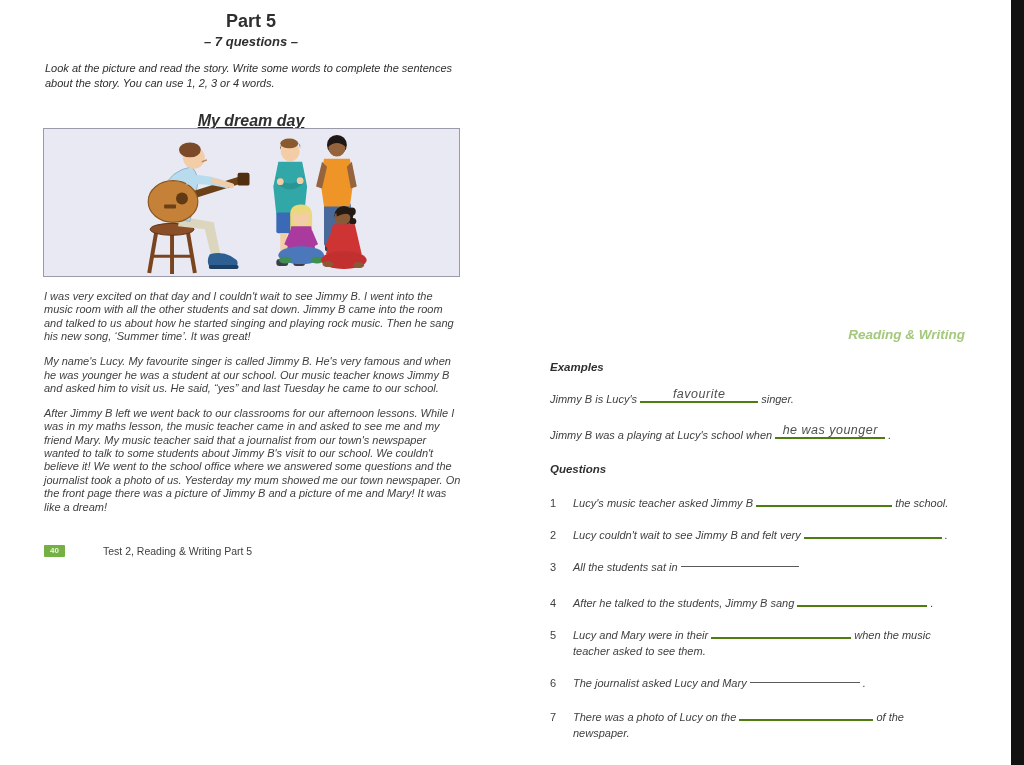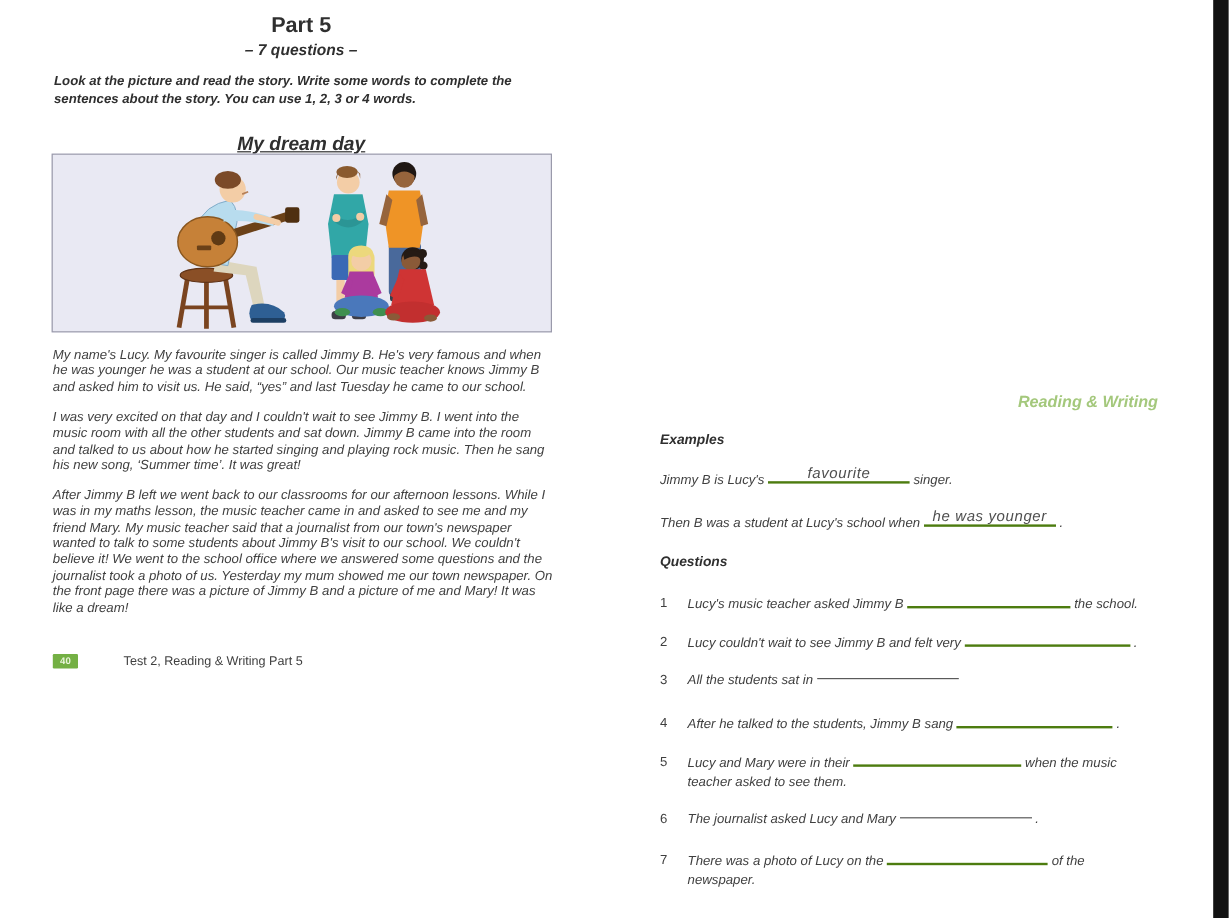--- a/index.html
+++ b/index.html
@@ -8,21 +8,21 @@
   .canvas { position:relative; width:1024px; height:765px; background:#ffffff; }
   .edge-bar { position:absolute; top:0; right:0; width:13px; height:765px; background:#121212; }
 
   
   .left-page { position:absolute; left:0; top:0; width:512px; height:765px; }
   .part-title { position:absolute; top:11px; left:0; width:502px; text-align:center;
                 font-size:18px; font-weight:bold; color:#2f2f2f; }
   .part-sub { position:absolute; top:34px; left:0; width:502px; text-align:center;
               font-size:13px; font-weight:bold; font-style:italic; color:#2f2f2f; }
   .instructions { position:absolute; top:61px; left:45px; width:414px;
-                  font-size:11px; line-height:15px; font-weight:bold; font-style:italic; color:#2f2f2f; }
+                  font-size:11px; line-height:15px; font-weight:normal; font-style:italic; color:#2f2f2f; }
   .story-title { position:absolute; top:112px; left:0; width:502px; text-align:center;
                  font-size:16px; font-weight:bold; font-style:italic;
                  text-decoration:underline; color:#2f2f2f; }
   .picture-frame { position:absolute; top:128px; left:43px; width:417px; height:149px;
                    background:#e9e9f3; border:1px solid #9a9aab; }
   .picture-frame svg { display:block; width:100%; height:100%; }
   .story { position:absolute; top:290px; left:44px; width:419px;
            font-size:11px; line-height:13.4px; font-style:italic; color:#3f3f3f; }
   .story p { margin-bottom:11.5px; }
   .footer { position:absolute; top:545px; left:44px; display:flex; align-items:flex-start; gap:9px; }
@@ -154,22 +154,22 @@
           <path d="M290,96 L312,96 L319,126 L283,126 Z" fill="#cf3434"></path>
           <path d="M290,100 L282,118 L288,122 L294,105 Z" fill="#cf3434"></path>
           <ellipse cx="301" cy="132" rx="23" ry="9" fill="#c22f2f"></ellipse>
           <ellipse cx="285" cy="136" rx="5.5" ry="3" fill="#8a5a38"></ellipse>
           <ellipse cx="316" cy="137" rx="5.5" ry="3" fill="#8a5a38"></ellipse>
         </g>
       </svg>
     </div>
 
     <div class="story">
+      <p>I was very excited on that day and I couldn't wait to see Jimmy B. I went into the music room with all the other students and sat down. Jimmy B came into the room and talked to us about how he started singing and playing rock music. Then he sang his new song, ‘Summer time’. It was great!</p>
       <p>My name's Lucy. My favourite singer is called Jimmy B. He's very famous and when he was younger he was a student at our school. Our music teacher knows Jimmy B and asked him to visit us. He said, “yes” and last Tuesday he came to our school.</p>
-      <p>I was very excited on that day and I couldn't wait to see Jimmy B. I went into the music room with all the other students and sat down. Jimmy B came into the room and talked to us about how he started singing and playing rock music. Then he sang his new song, ‘Summer time’. It was great!</p>
       <p>After Jimmy B left we went back to our classrooms for our afternoon lessons. While I was in my maths lesson, the music teacher came in and asked to see me and my friend Mary. My music teacher said that a journalist from our town's newspaper wanted to talk to some students about Jimmy B's visit to our school. We couldn't believe it! We went to the school office where we answered some questions and the journalist took a photo of us. Yesterday my mum showed me our town newspaper. On the front page there was a picture of Jimmy B and a picture of me and Mary! It was like a dream!</p>
     </div>
 
     <div class="footer">
       <span class="page-badge">40</span>
       <span class="footer-label">Test 2, Reading &amp; Writing Part 5</span>
     </div>
   </div>
 
   <div>
@@ -180,21 +180,21 @@
 
     <div class="sentence-row ex-row-1">
       <span>Jimmy B is Lucy's</span>
       <span class="blank" style="width:118px;">
         <span class="answer">favourite</span>
       </span>
       <span>singer.</span>
     </div>
 
     <div class="sentence-row ex-row-2">
-      <span>Then B was a student at Lucy's school when</span>
+      <span>Jimmy B was a playing at Lucy's school when</span>
       <span class="blank" style="width:110px;">
         <span class="answer">he was younger</span>
       </span>
       <span>.</span>
     </div>
 
     <div class="section-heading questions-heading">Questions</div>
 
     <div class="sentence-row q-row q-row-1">
       <span class="q-num">1</span>

